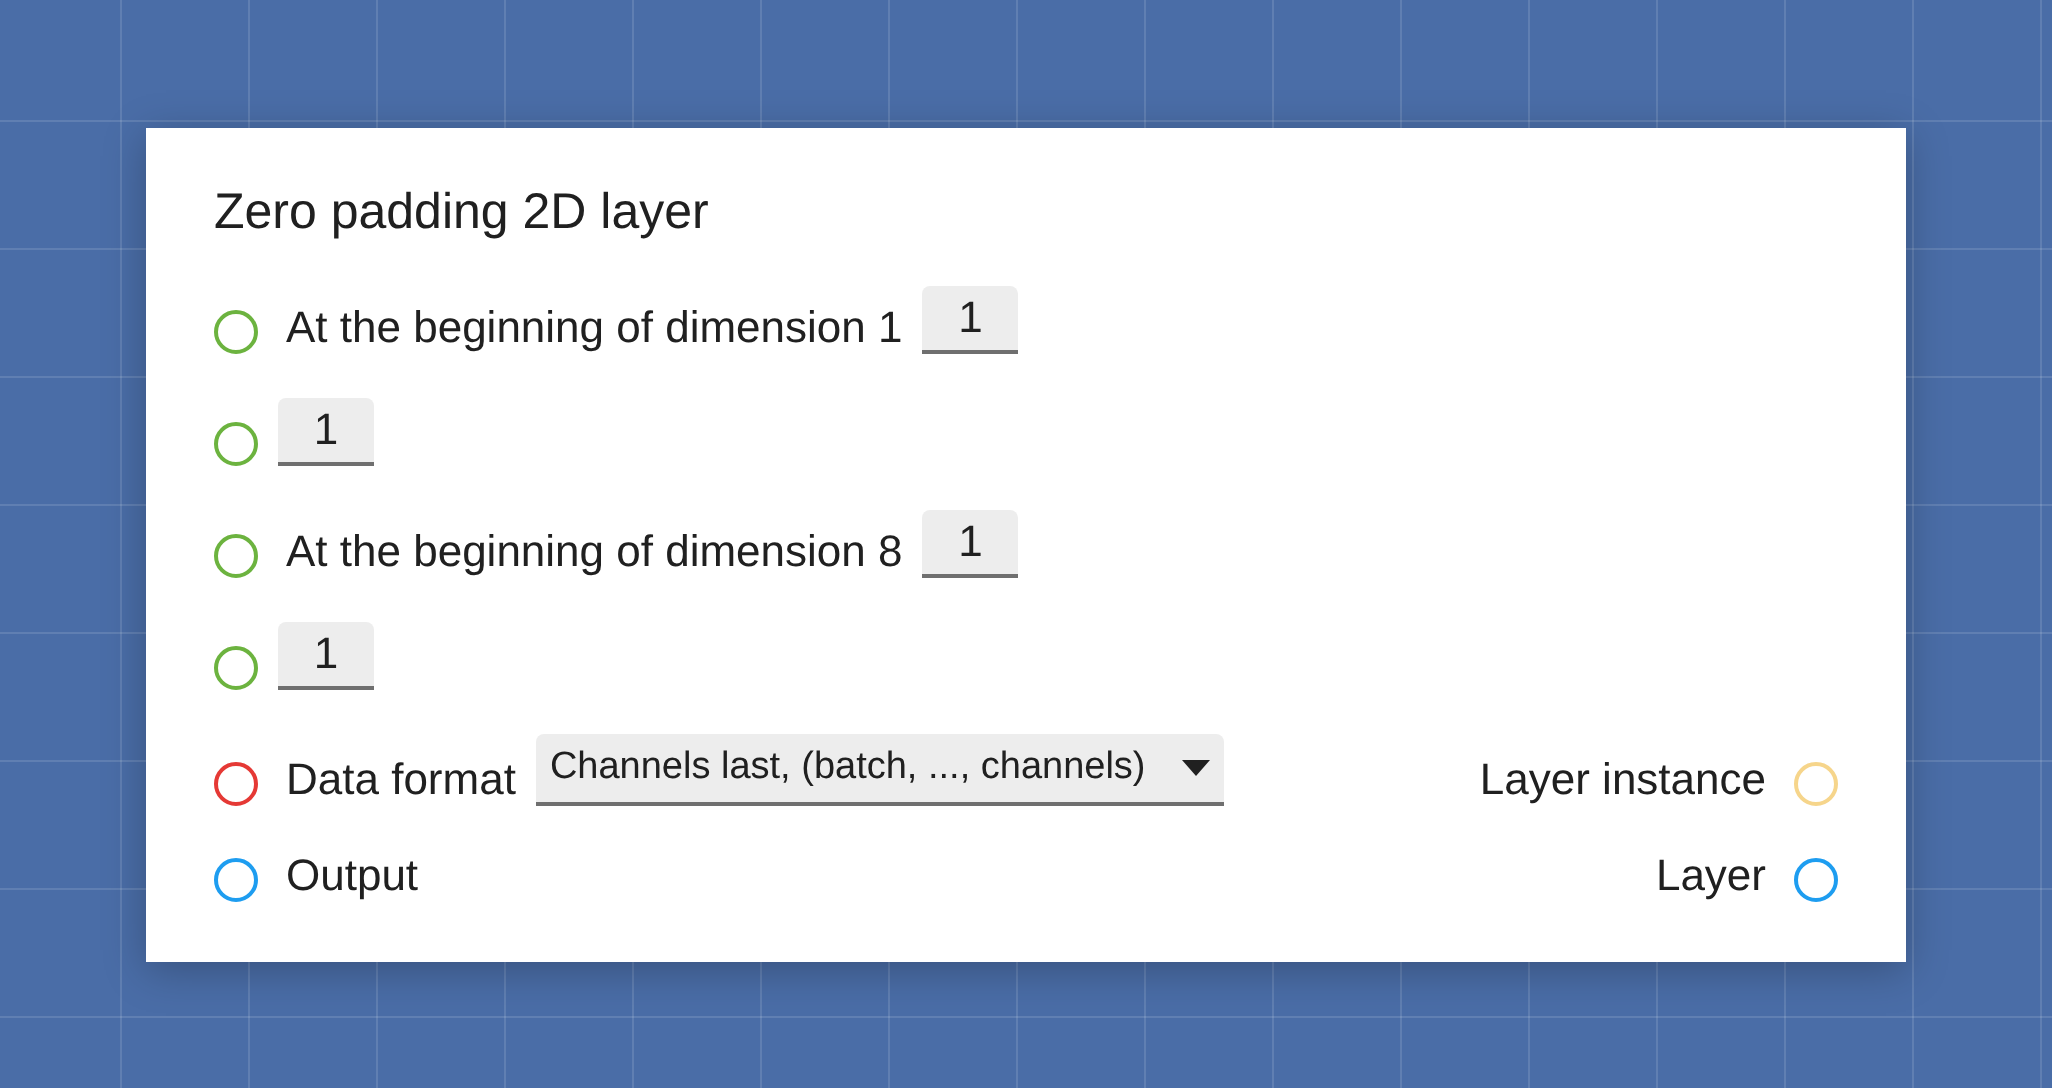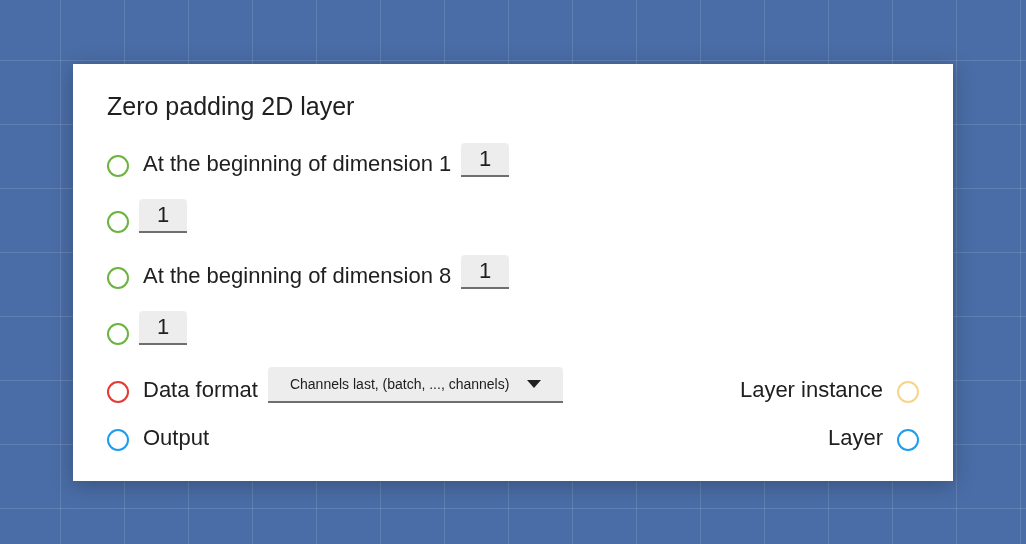--- a/index.html
+++ b/index.html
@@ -75,26 +75,26 @@
       font-size: 22px;
       color: #202020;
       font-family: inherit;
       outline: none;
     }
     .select {
       display: inline-flex;
       align-items: center;
       margin-left: 10px;
       height: 36px;
-      padding: 0 22px;
+      padding: 0 7px;
       background: #ededed;
       border-bottom: 2px solid #6f6f6f;
       border-top-left-radius: 4px;
       border-top-right-radius: 4px;
-      font-size: 14px;
+      font-size: 19px;
       cursor: pointer;
     }
     .select-text {
       margin-right: 18px;
     }
     .chevron {
       width: 0;
       height: 0;
       border-left: 7px solid transparent;
       border-right: 7px solid transparent;

